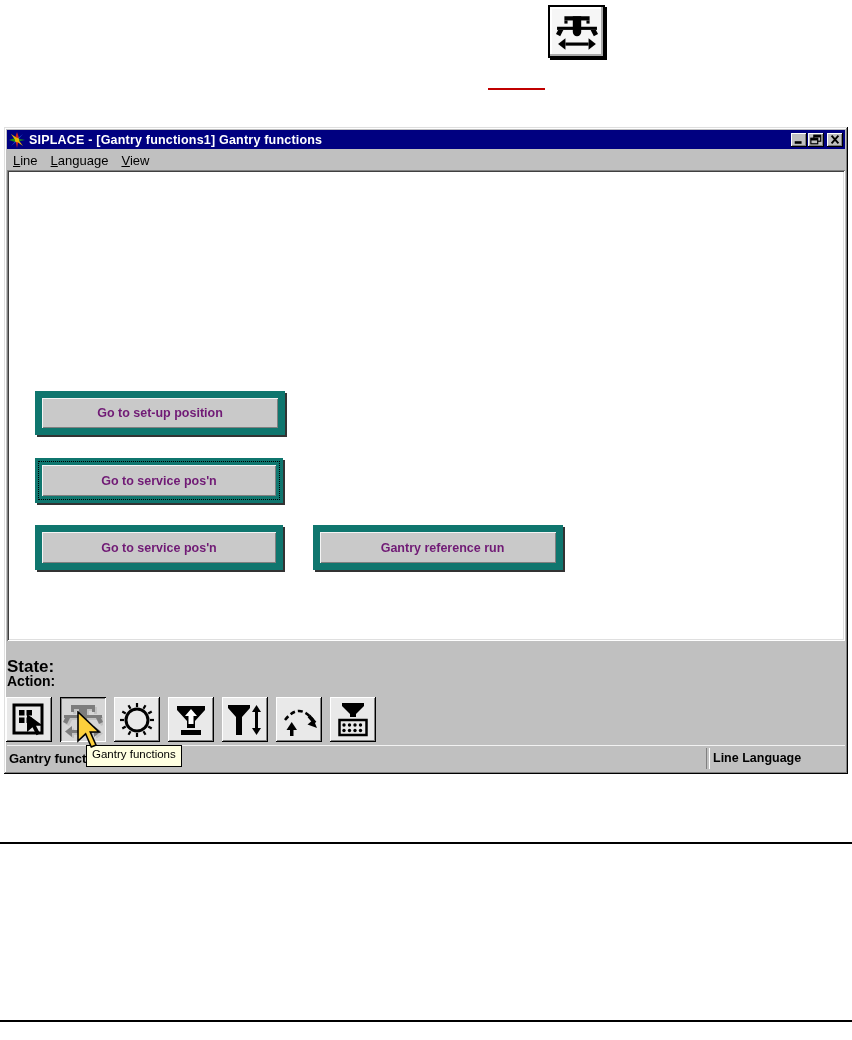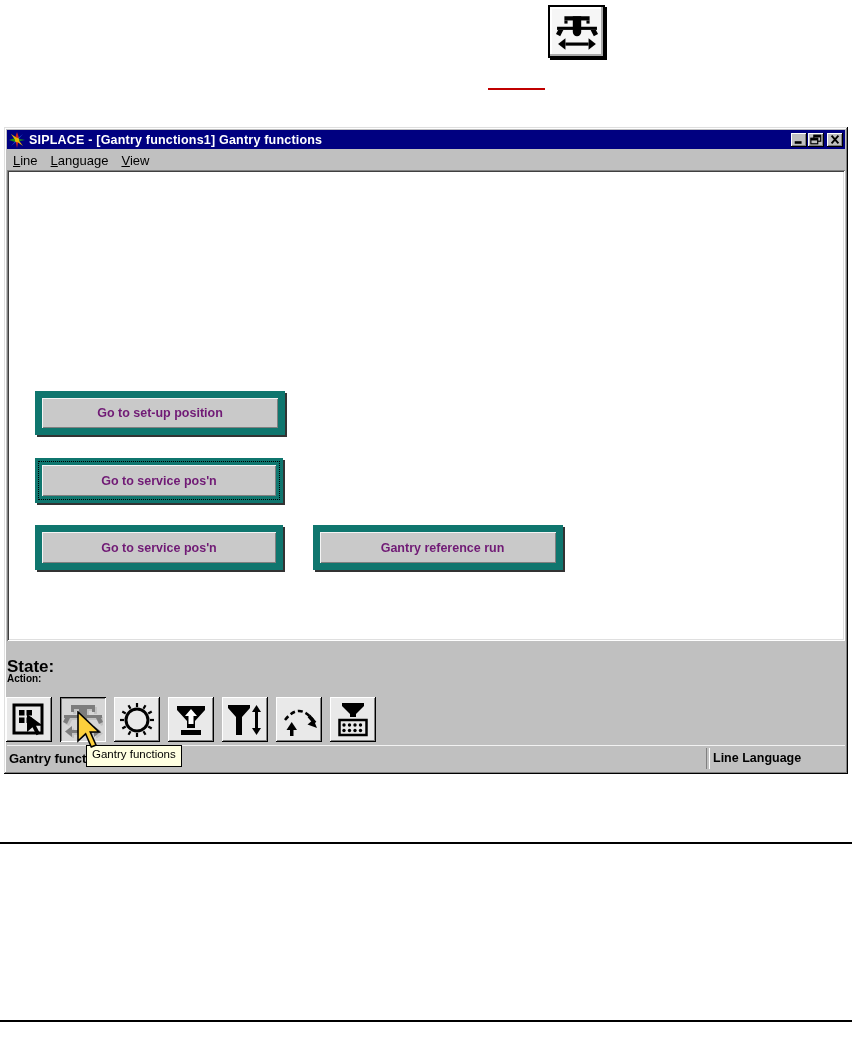--- a/index.html
+++ b/index.html
@@ -42,21 +42,21 @@
     box-shadow: 2px 2px 0 rgba(0,0,0,.8), inset 1px 1px 0 #f4f4f4, inset -1px -1px 0 #808080;
     display:flex; align-items:center; justify-content:center; box-sizing:border-box; }
   .cbtn.focused { outline:1px dotted #000; outline-offset:-4px; }
   .cb1 { left:28px; top:221px; width:250px; height:44px; }
   .cb2 { left:28px; top:288px; width:248px; height:45px; }
   .cb3 { left:306px; top:288px; width:250px; height:45px; }
   .cb4 { left:28px; top:355px; width:248px; height:45px; }
   .cb5 { left:306px; top:355px; width:250px; height:45px;padding-left:15px; }
 
   .state-lbl  { position:absolute; left:3px; top:530px; font-weight:bold; font-size:17px; }
-  .action-lbl { position:absolute; left:3px; top:546px; font-weight:bold; font-size:10px; }
+  .action-lbl { position:absolute; left:3px; top:546px; font-weight:bold; font-size:14px; }
 
   .toolbar { position:absolute; left:2px; top:570px; display:flex; gap:8px; }
   .tbtn { width:46px; height:45px; background:#e9e9e9;
     box-shadow: inset -1px -1px 0 #000, inset 1px 1px 0 #fff, inset -2px -2px 0 #808080;
     display:flex; align-items:center; justify-content:center; }
   .tbtn.pressed { background:#d6d6d6;
     box-shadow: inset 1px 1px 0 #000, inset -1px -1px 0 #fff, inset 2px 2px 0 #808080; }
 
   .statusbar { position:absolute; left:3px; right:3px; bottom:3px; height:25px;
     border-top:1px solid #f2f2f2; background:#c0c0c0; }

